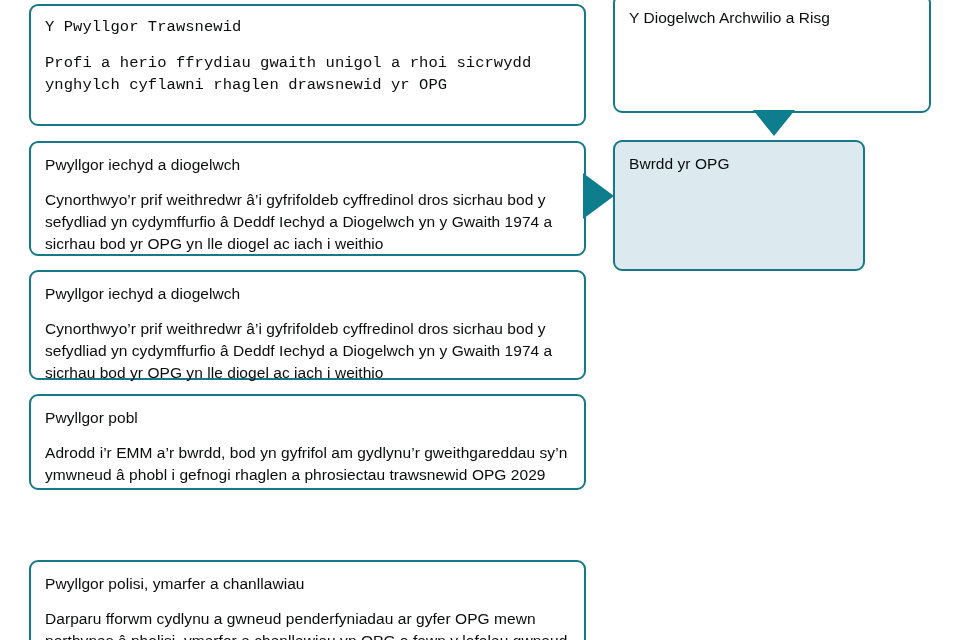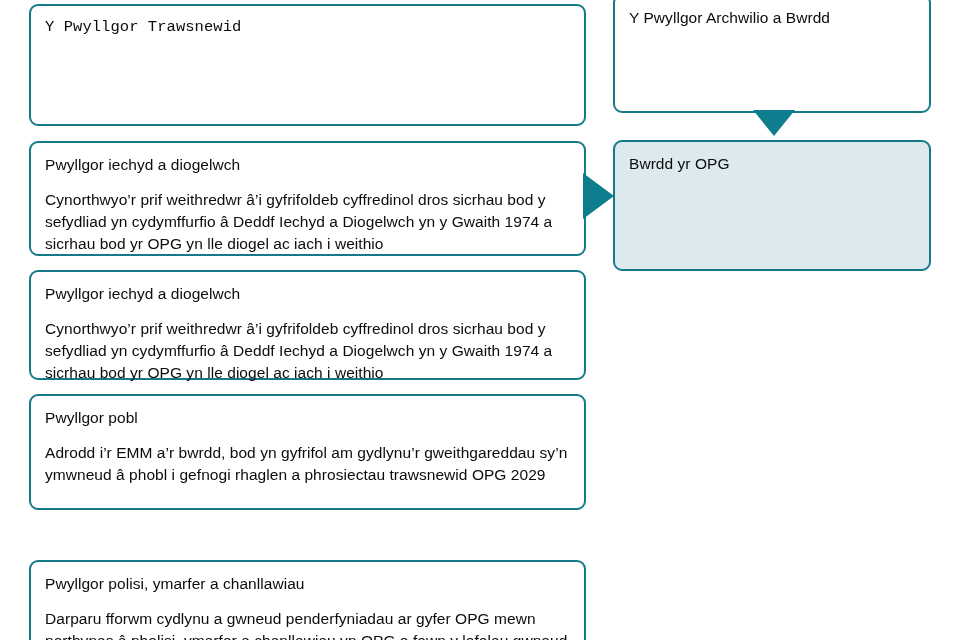--- a/index.html
+++ b/index.html
@@ -39,25 +39,25 @@
   .node-desc {
     font-size: 15.5px;
     line-height: 1.42;
     margin: 0;
     letter-spacing: 0.05px;
   }
   
   #n-trawsnewid   { left: 29px;  top: 4px;   width: 557px; height: 122px; font-family: Liberation Mono, monospace; }
   #n-iechyd-1     { left: 29px;  top: 141px; width: 557px; height: 115px; }
   #n-iechyd-2     { left: 29px;  top: 270px; width: 557px; height: 110px; }
-  #n-pobl         { left: 29px;  top: 394px; width: 557px; height: 116px; }
+  #n-pobl         { left: 29px;  top: 394px; width: 557px; height: 96px; }
   #n-polisi       { left: 29px;  top: 524px; width: 557px; height: 114px; margin-top: 36px; }
   
   #n-archwilio    { left: 613px; top: -6px;  width: 318px; height: 119px; }
-  #n-bwrdd        { left: 613px; top: 140px; width: 318px; height: 131px; }
+  #n-bwrdd        { left: 613px; top: 140px; width: 252px; height: 131px; }
   
   .arrow {
     position: absolute;
     width: 0;
     height: 0;
   }
   .arrow-down {
     left: 753px;
     top: 110px;
     border-left: 21px solid transparent;
@@ -72,20 +72,21 @@
     border-left: 31px solid #0e7e8e;
   }
 </style>
 </head>
 <body>
 
 <div id="canvas">
 
   <div class="node" id="n-trawsnewid">
     <p class="node-title">Y Pwyllgor Trawsnewid</p>
+    <p class="node-desc">Profi a herio ffrydiau gwaith unigol a rhoi sicrwydd ynghylch cyflawni rhaglen drawsnewid yr OPG</p>
   </div>
 
   <div class="node" id="n-iechyd-1">
     <p class="node-title">Pwyllgor iechyd a diogelwch</p>
     <p class="node-desc">Cynorthwyo’r prif weithredwr â’i gyfrifoldeb cyffredinol dros sicrhau bod y sefydliad yn cydymffurfio â Deddf Iechyd a Diogelwch yn y Gwaith 1974 a sicrhau bod yr OPG yn lle diogel ac iach i weithio</p>
   </div>
 
   <div class="node" id="n-iechyd-2">
     <p class="node-title">Pwyllgor iechyd a diogelwch</p>
     <p class="node-desc">Cynorthwyo’r prif weithredwr â’i gyfrifoldeb cyffredinol dros sicrhau bod y sefydliad yn cydymffurfio â Deddf Iechyd a Diogelwch yn y Gwaith 1974 a sicrhau bod yr OPG yn lle diogel ac iach i weithio</p>
@@ -95,21 +96,21 @@
     <p class="node-title">Pwyllgor pobl</p>
     <p class="node-desc">Adrodd i’r EMM a’r bwrdd, bod yn gyfrifol am gydlynu’r gweithgareddau sy’n ymwneud â phobl i gefnogi rhaglen a phrosiectau trawsnewid OPG 2029</p>
   </div>
 
   <div class="node" id="n-polisi">
     <p class="node-title">Pwyllgor polisi, ymarfer a chanllawiau</p>
     <p class="node-desc">Darparu fforwm cydlynu a gwneud penderfyniadau ar gyfer OPG mewn perthynas â pholisi, ymarfer a chanllawiau yn OPG o fewn y lefelau gwneud penderfyniadau y cytunwyd arnynt gan EMM</p>
   </div>
 
   <div class="node" id="n-archwilio">
-    <p class="node-title">Y Pwyllgor Archwilio a Bwrdd</p>
+    <p class="node-title">Y Diogelwch Archwilio a Risg</p>
   </div>
 
   <div class="node filled" id="n-bwrdd">
     <p class="node-title">Bwrdd yr OPG</p>
   </div>
 
   <div class="arrow arrow-down"></div>
   <div class="arrow arrow-right"></div>
 
 </div>

